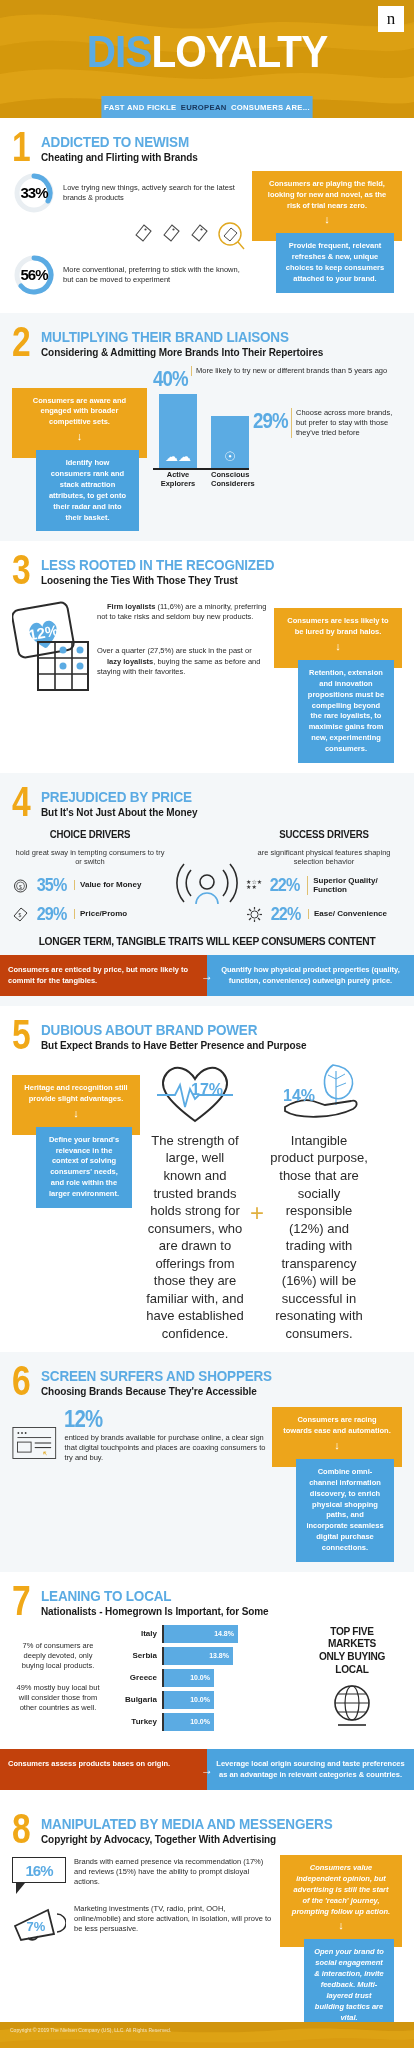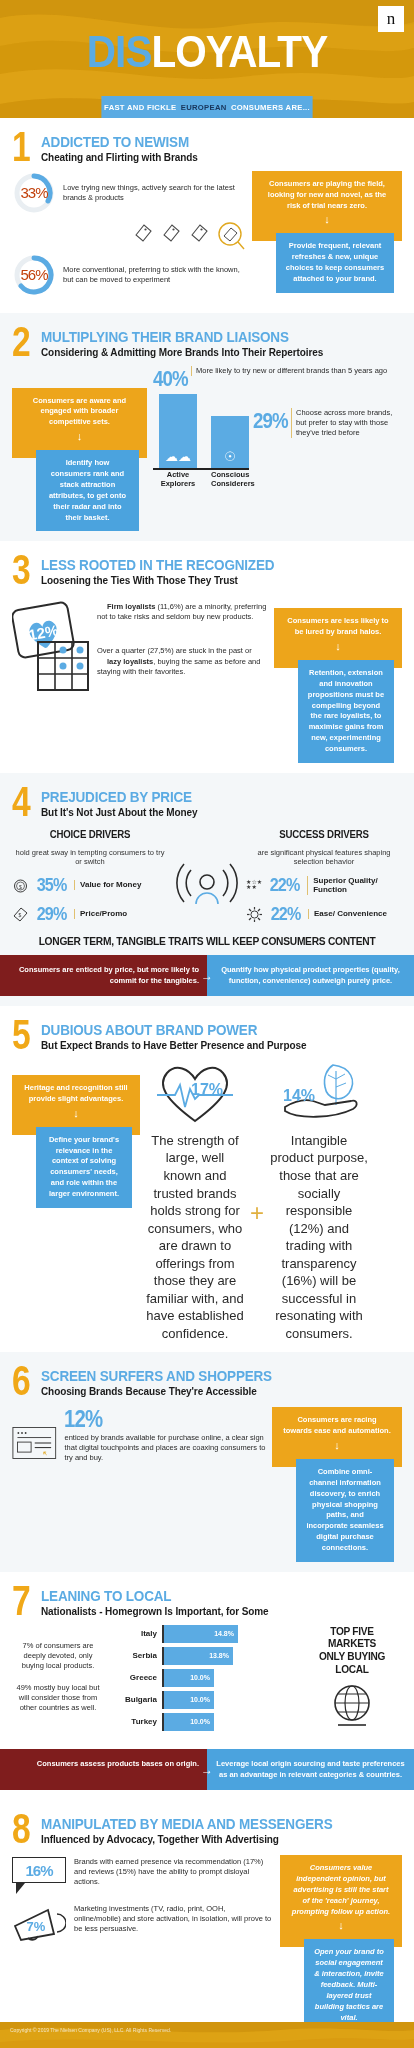--- a/index.html
+++ b/index.html
@@ -63,21 +63,21 @@
 
   
   .stat-row { display:flex; align-items:center; gap:7px; margin-bottom:6px; }
   .pct-big { font-size:22px; font-weight:bold; color:#5babe3; letter-spacing:-1px;
              transform:scaleX(.85); transform-origin:left; }
   .stat-txt { font-size:7.5px; color:#2a2a2a; line-height:1.35; }
   .stat-txt b { font-weight:bold;padding-left:10px; }
 
   .donut { width:44px; height:44px; position:relative; flex:0 0 44px; }
   .donut .lbl { position:absolute; inset:0; display:flex; align-items:center;
-                justify-content:center; font-size:15px; font-weight:normal; color:#c2410c;
+                justify-content:center; font-size:15px; font-weight:bold; color:#000000;
                 letter-spacing:-1px; }
 
   
   .tags { display:flex; justify-content:flex-end; gap:6px; margin:2px 0 2px 0; }
 
   
   .bars2 { display:flex; align-items:flex-end; gap:14px; height:78px; padding-left:6px;
            border-bottom:2px solid #222; }
   .bar2 { width:38px; background:#5babe3; position:relative; }
   .bar2 .ic { position:absolute; bottom:4px; left:0; right:0; text-align:center; color:#fff; font-size:13px; }
@@ -88,22 +88,22 @@
   .drv-title { font-size:10.5px; font-weight:bold; color:#1b1b1b; text-align:center;
                transform:scaleX(.92); letter-spacing:-.2px; }
   .drv-sub { font-size:7.5px; color:#333; text-align:center; line-height:1.3; margin-top:8px; }
   .drv-item { display:flex; align-items:center; gap:5px; margin-top:7px; }
   .drv-pct { font-size:19px; font-weight:bold; color:#5babe3; letter-spacing:-1px; transform:scaleX(.85); }
   .drv-lbl { font-size:8px; font-weight:bold; color:#1b1b1b; line-height:1.2; padding-left:5px;
              border-left:1.5px solid #e0c070; }
   .banner-ct { text-align:center; font-size:11px; font-weight:bold; color:#1b1b1b;
                letter-spacing:-.3px; transform:scaleX(.93); margin:10px 0 8px; }
   .two-band { display:flex; }
-  .band-o { flex:1; background:#7f1d1d; color:#fff; font-size:7.5px; font-weight:bold;
-            text-align:right; padding:10px 8px; line-height:1.4; position:relative; }
+  .band-o { flex:1; background:#c2410c; color:#fff; font-size:7.5px; font-weight:bold;
+            text-align:left; padding:10px 8px; line-height:1.4; position:relative; }
   .band-b { flex:1; background:#4ba3de; color:#fff; font-size:7.5px; font-weight:bold;
             text-align:center; padding:10px 8px; line-height:1.4; }
   .arrow-r { position:absolute; right:-6px; top:50%; transform:translateY(-50%);
              color:#fff; font-size:12px; }
 
   
   .s5-grid { display:flex; gap:6px; align-items:flex-start; }
   .icn-col { text-align:center; width:98px; }
   .icn-cap { font-size:13px; color:#2a2a2a; line-height:1.35; margin-top:3px; }
   .plus { color:#e0b040; font-size:24px; align-self:center; padding-top:24px; }
@@ -530,21 +530,21 @@
       </div>
       <div class="band-b">Leverage local origin sourcing and taste preferences as an advantage in relevant categories &amp; countries.</div>
     </div>
   </div>
 
   <div class="sec">
     <div class="sec-head">
       <div class="num">8</div>
       <div class="heads">
         <div class="h1">MANIPULATED BY MEDIA AND MESSENGERS</div>
-        <div class="h2">Influenced by Advocacy, Together With Advertising</div>
+        <div class="h2">Copyright by Advocacy, Together With Advertising</div>
       </div>
     </div>
     <div class="body">
       <div class="col-l">
         <div style="display:flex;gap:8px;align-items:flex-start;margin-top:4px;">
           <div class="bubble">
             <div class="quote-box">16%</div>
             <div class="quote-tail"></div>
           </div>
           <div class="stat-txt">Brands with earned presence via recommendation (17%) and reviews (15%) have the ability to prompt disloyal actions.</div>

